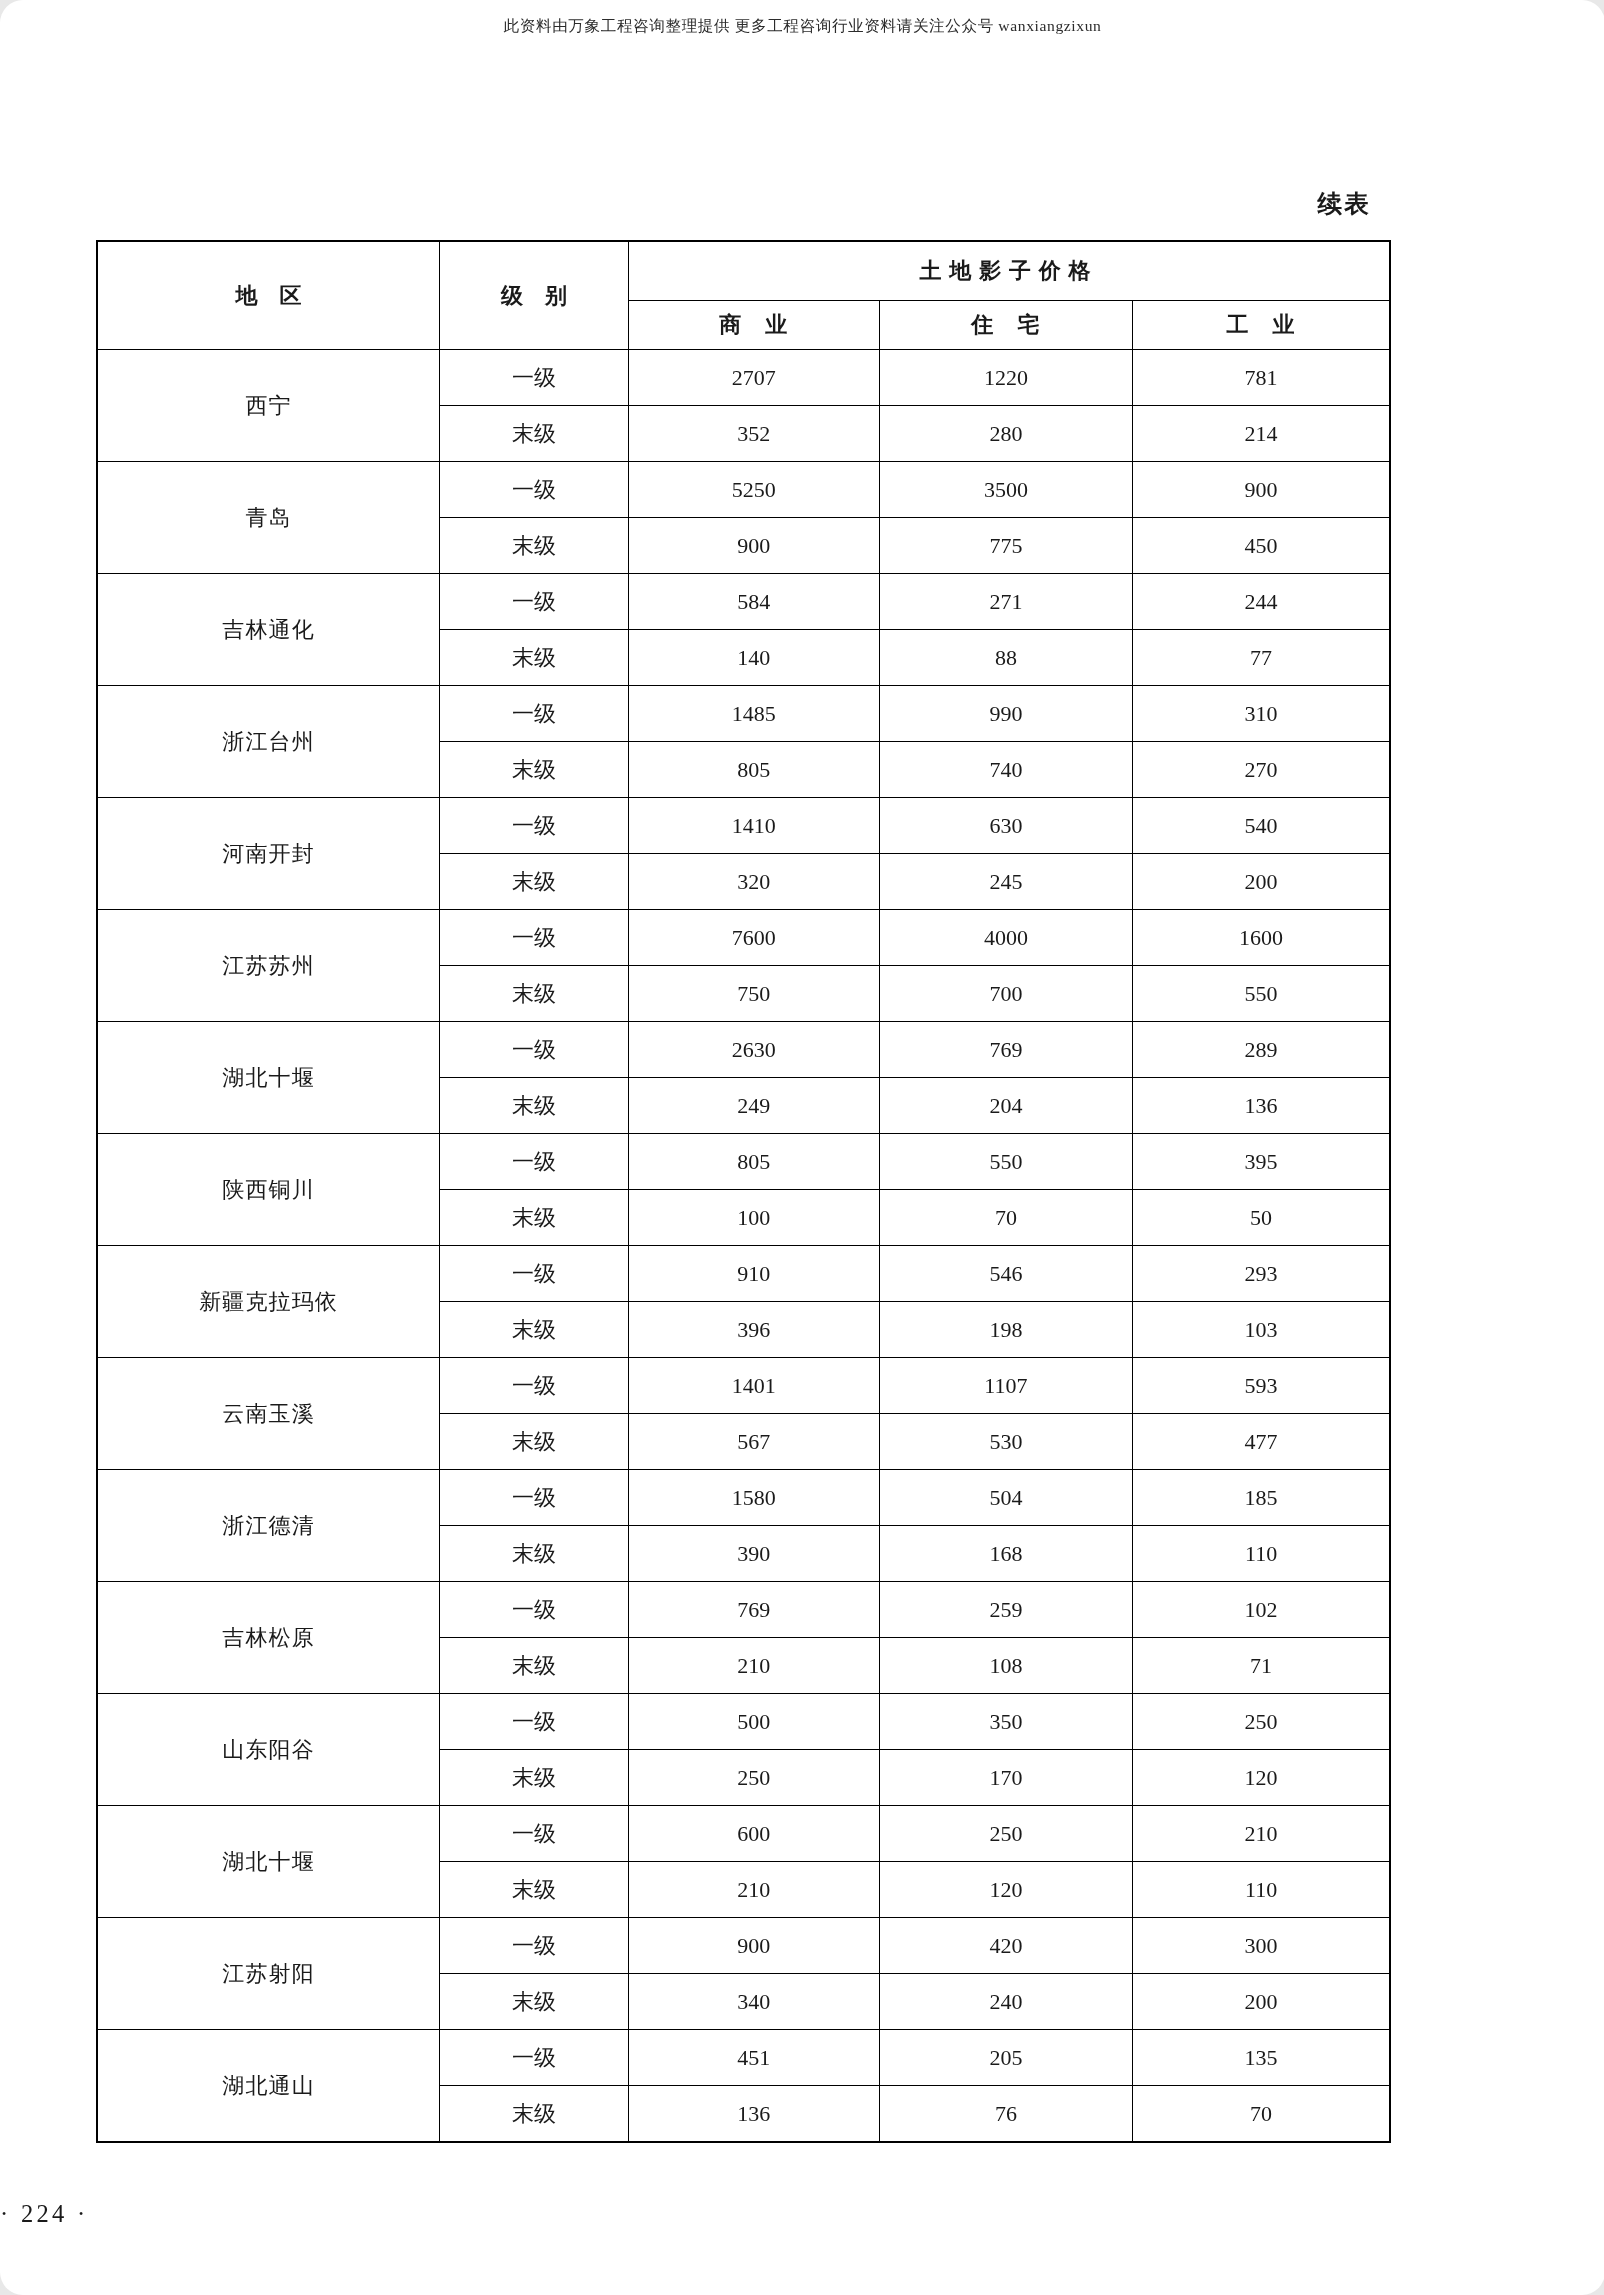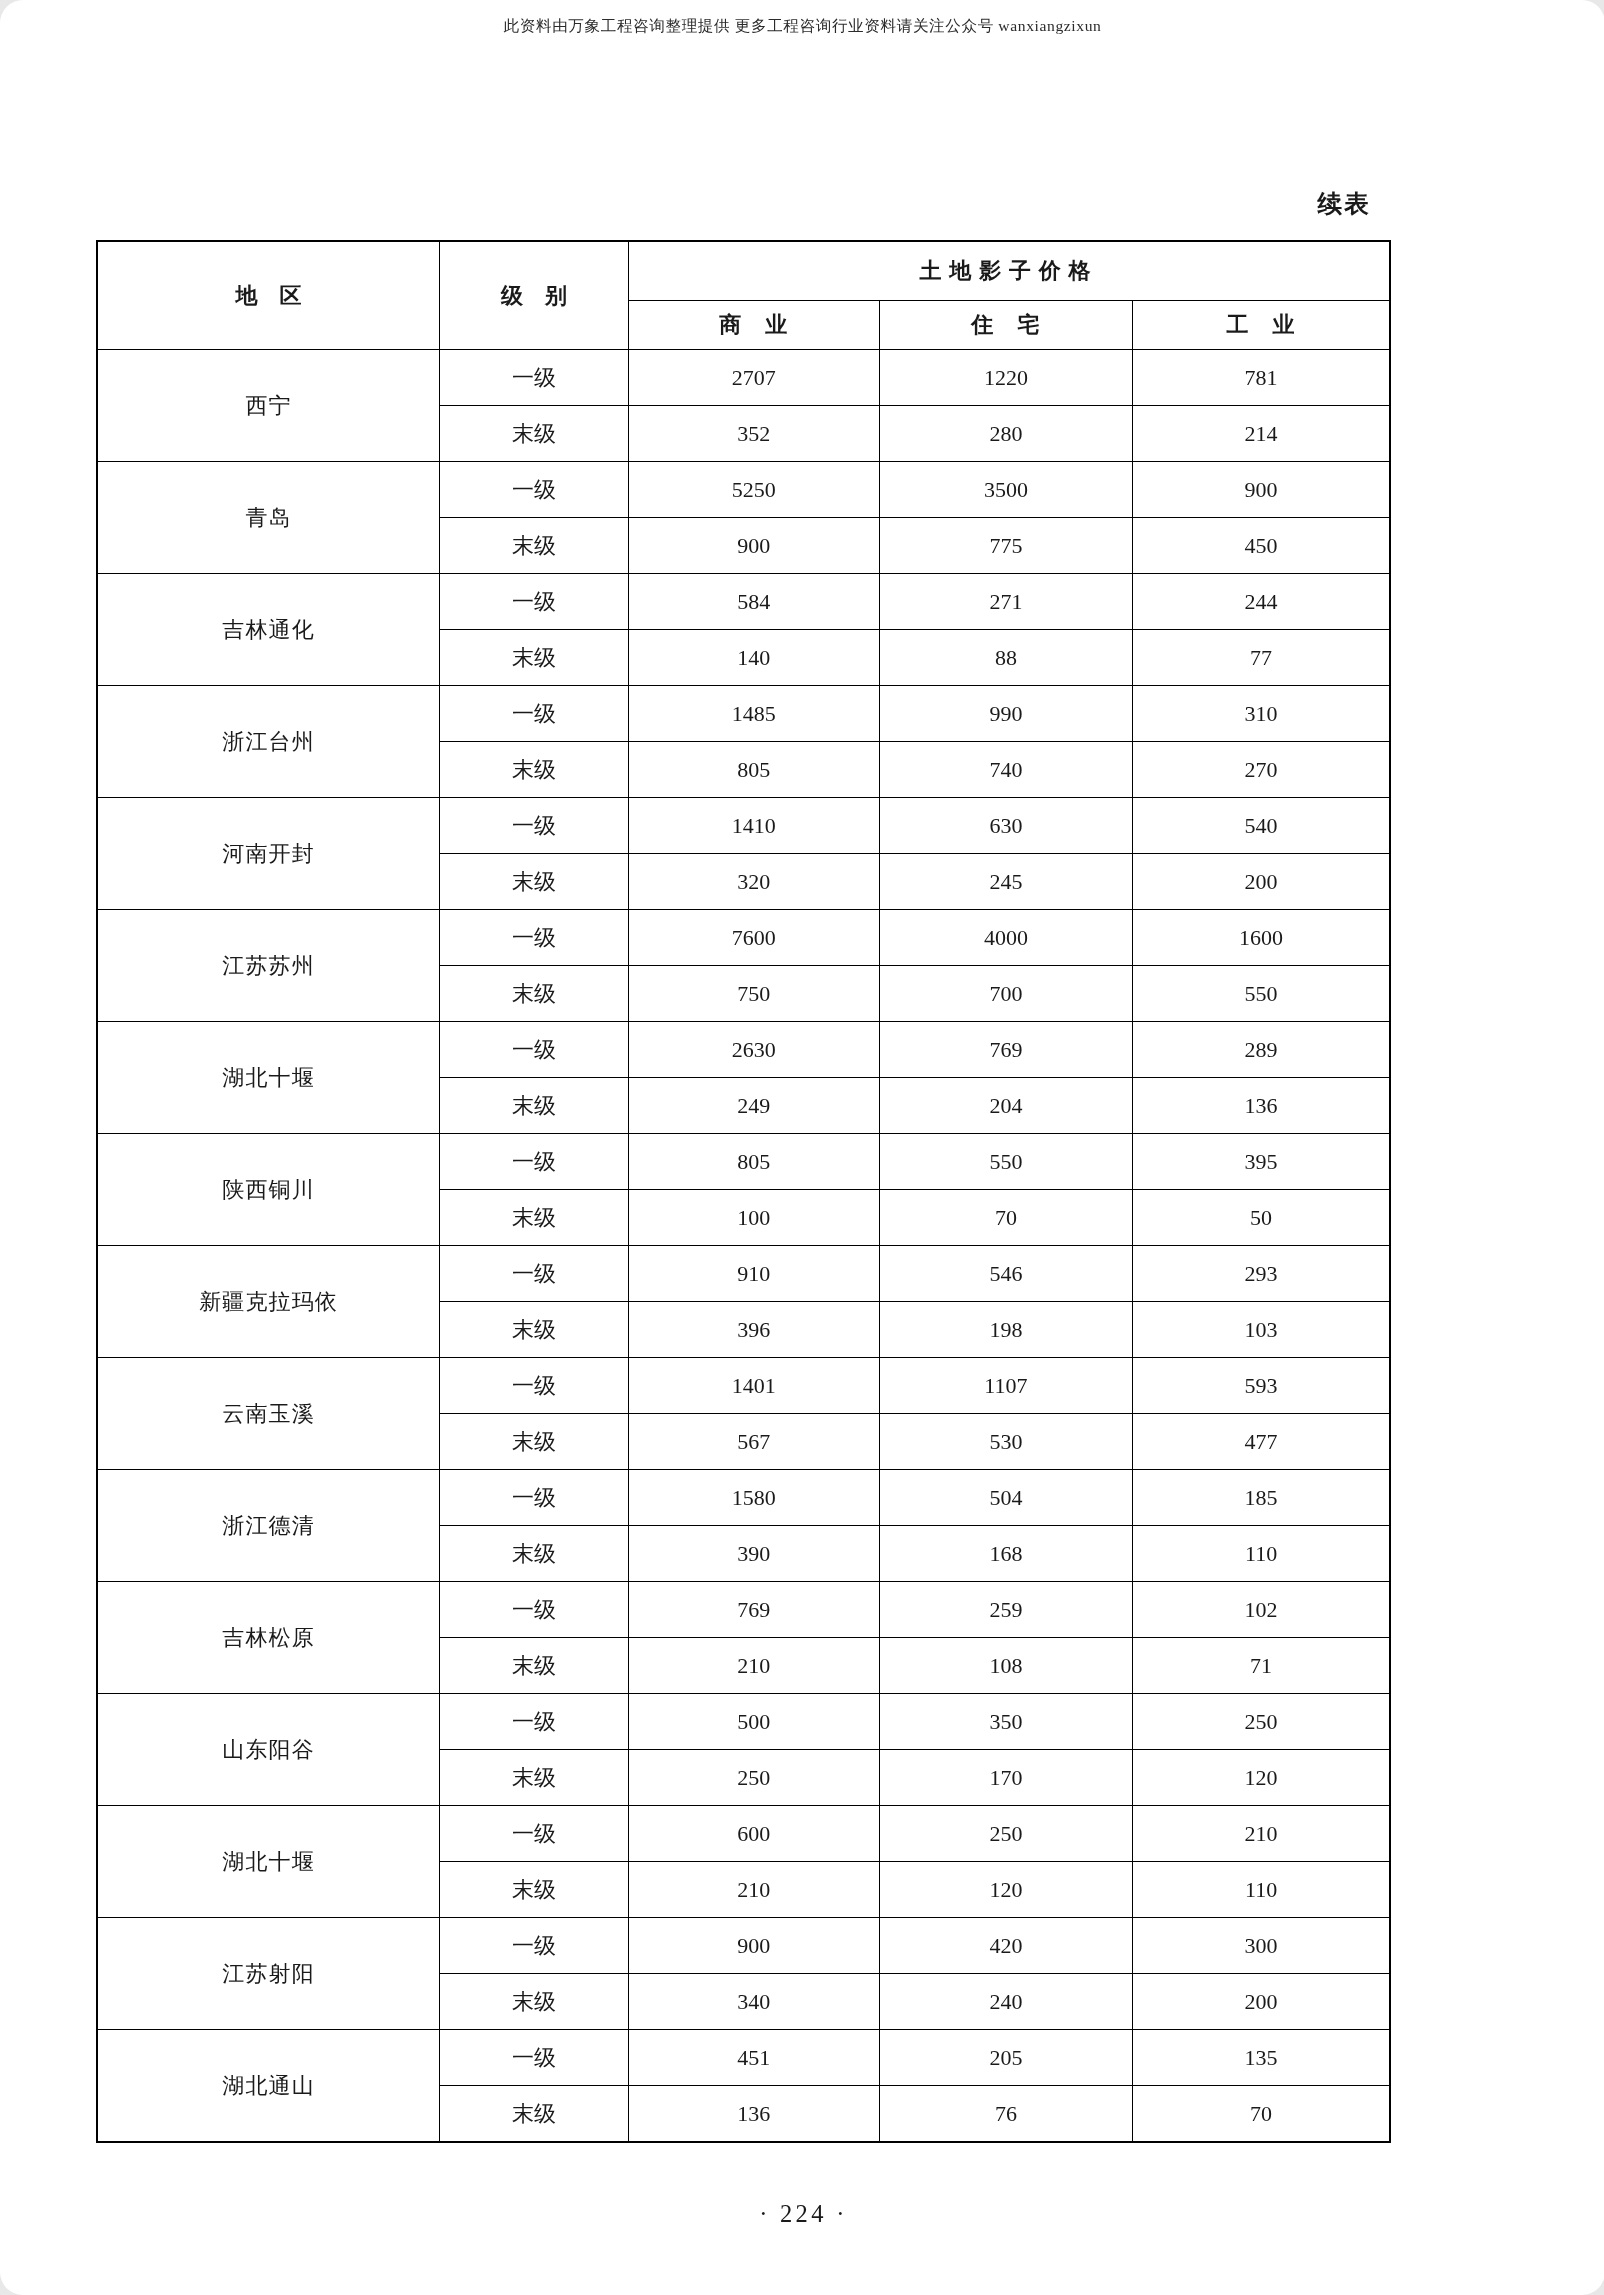--- a/index.html
+++ b/index.html
@@ -73,24 +73,22 @@
   }
   td.value-cell {
     font-size: 22px;
     font-family: "Liberation Serif", "DejaVu Serif", serif;
   }
   .page-number {
     position: absolute;
     top: 2200px;
     left: 0;
     width: 96%;
-    text-align: center;
     font-size: 24.5px;
     letter-spacing: 3.3px;
-    padding-left: 33px;
   }
 </style>
 </head>
 <body>
 
 <div class="page">
 
   <div class="top-note">此资料由万象工程咨询整理提供 更多工程咨询行业资料请关注公众号  wanxiangzixun</div>
 
   <div class="continued-label">续表</div>

